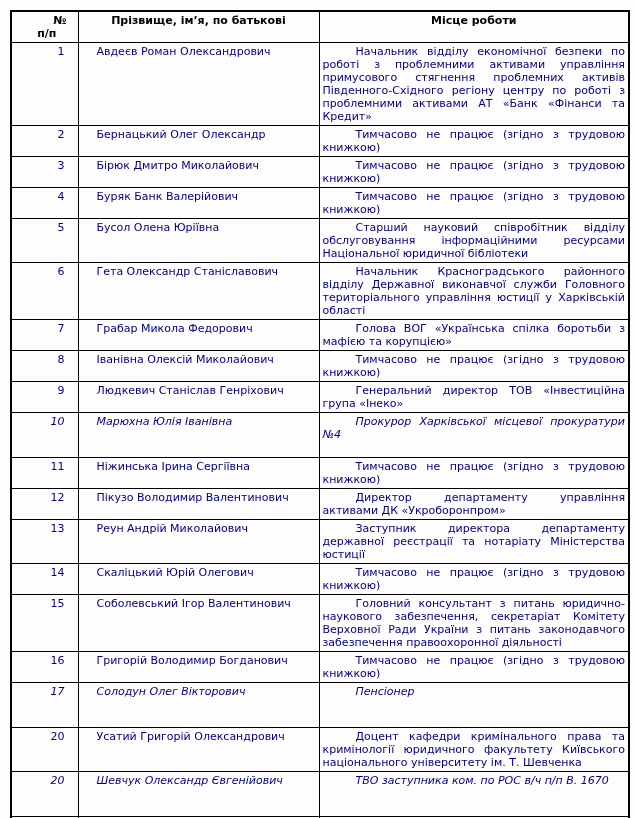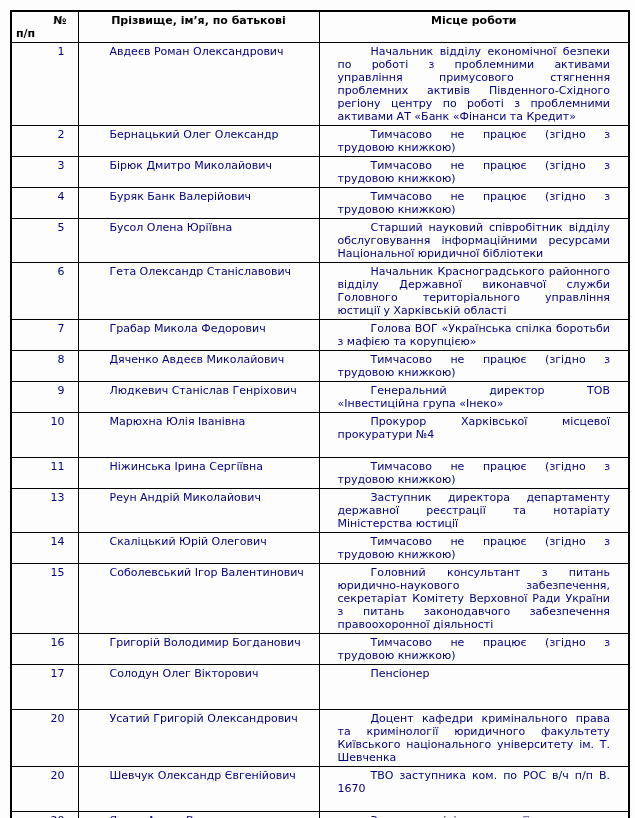--- a/index.html
+++ b/index.html
@@ -32,41 +32,41 @@
     line-height: 13px;
     padding: 2px 3px;
     word-wrap: break-word;
   }
   thead th {
     color: #000000;
     font-weight: bold;
   }
   th.h-num { padding: 2px 0; }
   th.h-num .l1 { text-align: right; padding-right: 11px; }
-  th.h-num .l2 { text-align: left; padding-left: 4px; }
+  th.h-num .l2 { text-align: center; padding-left: 4px; }
   th.h-name, th.h-work { }
   td.c-num {
     color: #000080;
     text-align: right;
     padding-right: 13px;
   }
   td.c-name {
     color: #000080;
     text-align: justify;
     text-indent: 18px;
-    padding: 2px 13px;
+    padding: 2px 0;
   }
   td.c-work {
     color: #000080;
     text-align: justify;
     text-indent: 33px;
-    padding: 2px 18px;
+    padding: 2px 3px;
   }
   
-  tr.sp td { height: 40px; }
+  tr.sp td { height: 40px; font-style: italic; }
   tr.sp-lg td { height: 46px; }
 </style>
 </head>
 <body>
 
 <div class="page">
   <table class="reg">
     <colgroup>
       <col class="c1">
         <col class="c2">
@@ -113,37 +113,42 @@
         <td class="c-name">Гета Олександр Станіславович</td>
         <td class="c-work">Начальник Красноградського районного відділу Державної виконавчої служби Головного територіального управління юстиції у Харківській області</td>
       </tr>
       <tr>
         <td class="c-num">7</td>
         <td class="c-name">Грабар Микола Федорович</td>
         <td class="c-work">Голова ВОГ «Українська спілка боротьби з мафією та корупцією»</td>
       </tr>
       <tr>
         <td class="c-num">8</td>
-        <td class="c-name">Дяченко Авдеєв Миколайович</td>
+        <td class="c-name">Іванівна Олексій Миколайович</td>
         <td class="c-work">Тимчасово не працює (згідно з трудовою книжкою)</td>
       </tr>
       <tr>
         <td class="c-num">9</td>
         <td class="c-name">Людкевич Станіслав Генріхович</td>
         <td class="c-work">Генеральний директор ТОВ «Інвестиційна група «Інеко»</td>
       </tr>
       <tr class="sp">
         <td class="c-num">10</td>
         <td class="c-name">Марюхна Юлія Іванівна</td>
         <td class="c-work">Прокурор Харківської місцевої прокуратури №4</td>
       </tr>
       <tr>
         <td class="c-num">11</td>
         <td class="c-name">Ніжинська Ірина Сергіївна</td>
         <td class="c-work">Тимчасово не працює (згідно з трудовою книжкою)</td>
+      </tr>
+      <tr>
+        <td class="c-num">12</td>
+        <td class="c-name">Пікузо Володимир Валентинович</td>
+        <td class="c-work">Директор департаменту управління активами ДК «Укроборонпром»</td>
       </tr>
       <tr>
         <td class="c-num">13</td>
         <td class="c-name">Реун Андрій Миколайович</td>
         <td class="c-work">Заступник директора департаменту державної реєстрації та нотаріату Міністерства юстиції</td>
       </tr>
       <tr>
         <td class="c-num">14</td>
         <td class="c-name">Скаліцький Юрій Олегович</td>
         <td class="c-work">Тимчасово не працює (згідно з трудовою книжкою)</td>

